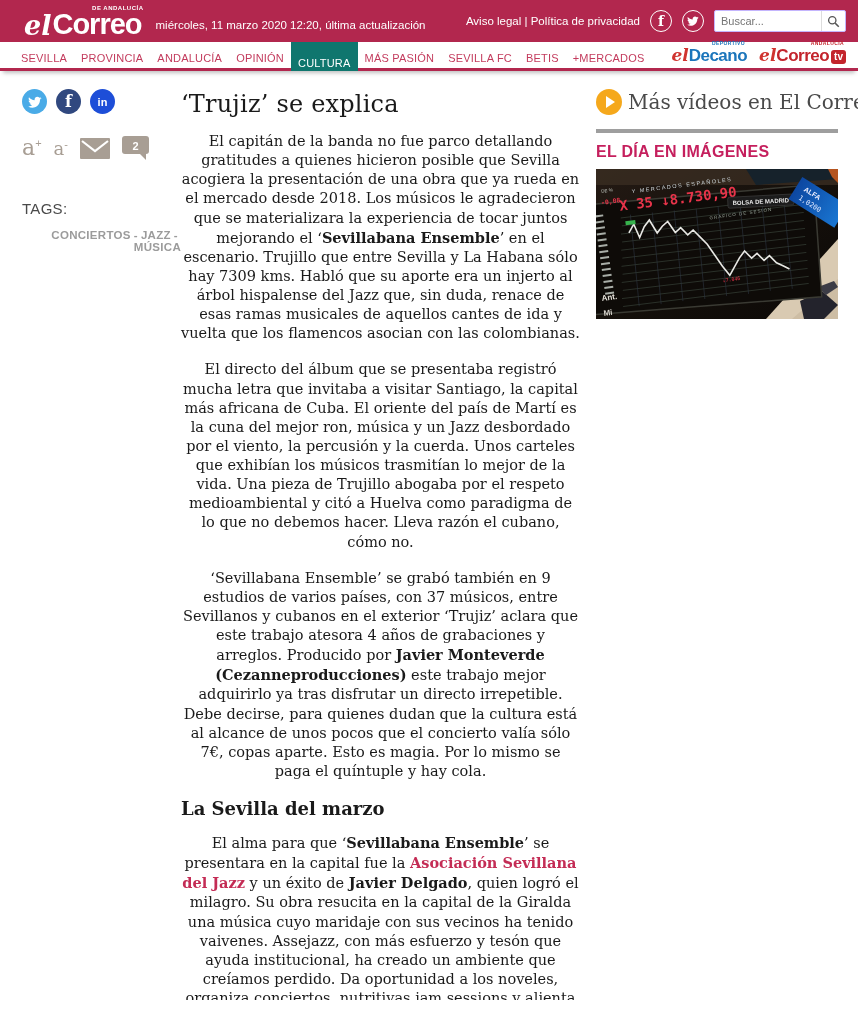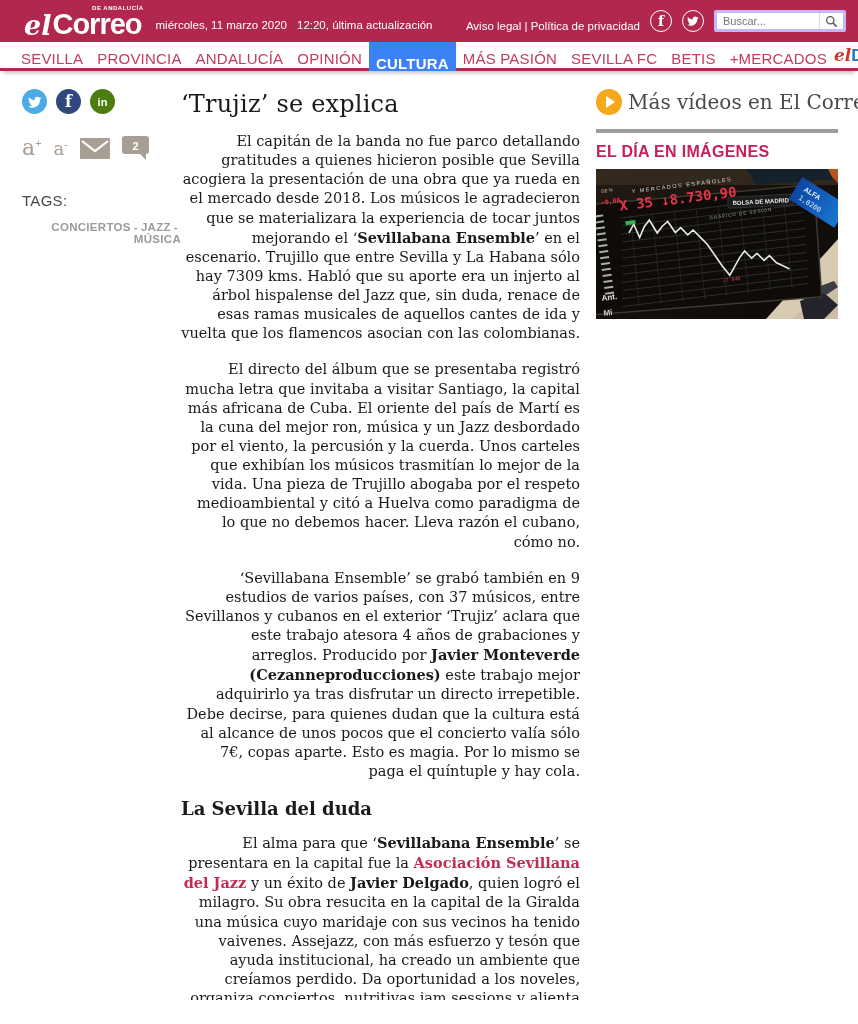--- a/index.html
+++ b/index.html
@@ -6,69 +6,69 @@
   html,body { background:#fff; }
   body { font-family:"Liberation Sans", sans-serif; }
   .page { width:858px; height:1000px; margin:0 auto; background:#fff; overflow:hidden; }
 
   
   .topbar { height:42px; background:#b2274e; display:flex; align-items:center; padding:0 12px 0 24px; position:relative; }
   .logo { color:#fff; display:flex; align-items:flex-end; line-height:1; position:relative; padding-top:6px; cursor:pointer; }
   .logo .el { font-family:"DejaVu Serif", serif; font-style:italic; font-size:27px; font-weight:bold; margin-right:1px; }
   .logo .main { font-size:29px; font-weight:bold; letter-spacing:-1px; }
   .logo .tagline { position:absolute; top:1px; right:-2px; font-size:6px; letter-spacing:.5px; font-weight:bold; }
-  .datetime { color:#fff; font-size:11.5px; margin-left:14px; margin-top:8px; display:flex; gap:10px; }
-  .top-right { margin-left:auto; display:flex; align-items:flex-end; gap:10px; }
+  .datetime { color:#fff; font-size:11.5px; margin-left:14px; margin-top:8px; display:flex; gap:3px; }
+  .top-right { margin-left:auto; display:flex; align-items:center; gap:10px; }
   .legal { color:#fff; font-size:11.5px; }
   .circle-ico { width:22px; height:22px; border:1.5px solid #fff; border-radius:50%; display:flex; align-items:center; justify-content:center; color:#fff; cursor:pointer; flex:0 0 auto; }
   .circle-ico.fb { font-family:"DejaVu Serif", serif; font-weight:bold; font-size:14px; }
-  .searchbox { background:#fff; border:3px solid #c4b5fd; height:22px; width:132px; display:flex; align-items:center; border-radius:2px; overflow:hidden; }
+  .searchbox { background:#fff; border:1px solid #c4b5fd; height:22px; width:132px; display:flex; align-items:center; border-radius:2px; overflow:hidden; }
   .searchbox input { border:none; outline:none; flex:1; font-size:11px; padding:0 6px; color:#333; min-width:0; }
   .searchbox .mag { width:24px; height:100%; display:flex; align-items:center; justify-content:center; border-left:1px solid #ddd; cursor:pointer; }
 
   
   .navbar { height:29px; background:#fff; display:flex; align-items:stretch; padding:0 12px 0 14px; border-bottom:3px solid #b2274e; box-shadow:0 5px 4px -3px rgba(0,0,0,.25); position:relative; }
   .nav-list { display:flex; list-style:none; align-items:stretch; }
   .nav-list li { display:flex; }
-  .nav-list a { display:flex; align-items:center; padding:16px 7px; font-size:15px; letter-spacing:.2px; color:#c33b5d; text-decoration:none; white-space:nowrap; }
-  .nav-list li.active a { background:#3b82f6; color:#fff; margin-bottom:-3px; padding-bottom:3px;font-weight:bold; }
+  .nav-list a { display:flex; align-items:center; padding:16px 7px; font-size:11px; letter-spacing:.2px; color:#c33b5d; text-decoration:none; white-space:nowrap; }
+  .nav-list li.active a { background:#0f766e; color:#fff; margin-bottom:-3px; padding-bottom:3px; }
   .nav-right { margin-left:auto; display:flex; align-items:center; gap:12px; }
   .brand { display:flex; align-items:flex-end; line-height:1; position:relative; cursor:pointer; text-decoration:none; }
   .brand .bel { font-family:"DejaVu Serif", serif; font-style:italic; font-weight:bold; font-size:17px; color:#d0332f; }
   .brand .tiny { position:absolute; top:-6px; right:2px; font-size:5px; letter-spacing:.4px; font-weight:bold; }
   .decano .bname { font-size:17px; font-weight:bold; color:#1b75bb; letter-spacing:-.5px; }
   .decano .tiny { color:#1b75bb; }
   .ctv .bname { font-size:17px; font-weight:bold; color:#c3242c; letter-spacing:-.5px; }
   .ctv .tiny { color:#c3242c; }
   .tvbadge { background:#c3242c; color:#fff; font-size:10px; font-weight:bold; border-radius:3px; padding:2px 3px; margin-left:2px; }
 
   
   .content { display:flex; padding:18px 22px 0 22px; }
   .rail { width:159px; flex:0 0 159px; }
   .share-row { display:flex; gap:9px; }
   .sc { width:25px; height:25px; border-radius:50%; display:flex; align-items:center; justify-content:center; color:#fff; cursor:pointer; }
   .sc.tw { background:#4aabe7; }
   .sc.fb { background:#30487f; font-family:"DejaVu Serif", serif; font-weight:bold; font-size:16px; }
-  .sc.li { background:#4d7c0f; font-weight:bold; font-size:11px; }
+  .sc.li { background:#1d4ed8; font-weight:bold; font-size:11px; }
   .tools-row { display:flex; align-items:center; gap:12px; margin-top:22px; color:#a89e94; }
   .fontbtn { font-family:"DejaVu Serif", serif; font-size:22px; line-height:1; cursor:pointer; }
   .fontbtn.small { font-size:18px; }
   .fontbtn sup { font-size:11px; font-family:"Liberation Sans", sans-serif; }
   .tools-row .iconbtn { cursor:pointer; display:flex; }
-  .tags-block { margin-top:32px; }
+  .tags-block { margin-top:40px; }
   .tags-label { font-size:15px; color:#4a4a4a; letter-spacing:.3px; }
   .tags-links { margin-top:12px; font-size:11.5px; font-weight:bold; color:#9b9b9b; letter-spacing:.3px;text-align:right; }
   .tags-links a { color:#9b9b9b; text-decoration:none; }
   .tags-links .sep { margin:0 3px; }
 
   
   .article { width:399px; flex:0 0 399px; font-family:"DejaVu Serif", serif; color:#1a1a1a; }
   .article h1 { font-size:24px; font-weight:normal; margin:1px 0 14px 0; letter-spacing:.2px; }
   .article h2 { font-size:18px; font-weight:bold; margin:10px 0 14px 0; }
-  .article p { font-size:14.5px; line-height:1.32; margin-bottom:17px; text-align:right; }
+  .article p { font-size:14.5px; line-height:1.32; margin-bottom:17px; text-align:center; }
   .article .bold { font-weight:bold; }
   .article .redlink { color:#c42c55; font-weight:bold; cursor:pointer; }
 
   
   .sidebar { width:242px; flex:0 0 242px; margin-left:16px; }
   .videos-banner { display:flex; align-items:center; justify-content:space-between; cursor:pointer; }
   .play { width:26px; height:26px; border-radius:50%; background:#f5a81c; display:flex; align-items:center; justify-content:center; flex:0 0 auto; }
   .play .tri { width:0; height:0; border-left:9px solid #fff; border-top:6px solid transparent; border-bottom:6px solid transparent; margin-left:3px; }
   .videos-banner .vb-text { font-family:"DejaVu Serif", serif; font-size:20px; color:#4a4a4a; padding:0 6px; white-space:nowrap; }
   .thick-hr { height:4px; background:#9e9e9e; border:none; margin:14px 0 10px 0; }
@@ -191,21 +191,21 @@
           <a>CONCIERTOS</a><span class="sep">-</span><a>JAZZ</a><span class="sep">-</span><a>MÚSICA</a>
         </div>
       </div>
     </aside>
 
     <article class="article">
       <h1>‘Trujiz’ se explica</h1>
       <p><span>El capitán de la banda no fue parco detallando gratitudes a quienes hicieron posible que Sevilla acogiera la presentación de una obra que ya rueda en el mercado desde 2018. Los músicos le agradecieron que se materializara la experiencia de tocar juntos mejorando el ‘</span><span class="bold">Sevillabana Ensemble</span><span>’ en el escenario. Trujillo que entre Sevilla y La Habana sólo hay 7309 kms. Habló que su aporte era un injerto al árbol hispalense del Jazz que, sin duda, renace de esas ramas musicales de aquellos cantes de ida y vuelta que los flamencos asocian con las colombianas.</span></p>
       <p><span>El directo del álbum que se presentaba registró mucha letra que invitaba a visitar Santiago, la capital más africana de Cuba. El oriente del país de Martí es la cuna del mejor ron, música y un Jazz desbordado por el viento, la percusión y la cuerda. Unos carteles que exhibían los músicos trasmitían lo mejor de la vida. Una pieza de Trujillo abogaba por el respeto medioambiental y citó a Huelva como paradigma de lo que no debemos hacer. Lleva razón el cubano, cómo no.</span></p>
       <p><span>‘Sevillabana Ensemble’ se grabó también en 9 estudios de varios países, con 37 músicos, entre Sevillanos y cubanos en el exterior ‘Trujiz’ aclara que este trabajo atesora 4 años de grabaciones y arreglos. Producido por </span><span class="bold">Javier Monteverde (Cezanneproducciones)</span><span> este trabajo mejor adquirirlo ya tras disfrutar un directo irrepetible. Debe decirse, para quienes dudan que la cultura está al alcance de unos pocos que el concierto valía sólo 7€, copas aparte. Esto es magia. Por lo mismo se paga el quíntuple y hay cola.</span></p>
-      <h2>La Sevilla del duda</h2>
+      <h2>La Sevilla del marzo</h2>
       <p><span>El alma para que ‘</span><span class="bold">Sevillabana Ensemble</span><span>’ se presentara en la capital fue la </span><span class="bold redlink">Asociación Sevillana del Jazz</span><span> y un éxito de </span><span class="bold">Javier Delgado</span><span>, quien logró el milagro. Su obra resucita en la capital de la Giralda una música cuyo maridaje con sus vecinos ha tenido vaivenes. Assejazz, con más esfuerzo y tesón que ayuda institucional, ha creado un ambiente que creíamos perdido. Da oportunidad a los noveles, organiza conciertos, nutritivas jam sessions y alienta una música que ya tiene programación estable en una Sevilla que nos parecía muy provinciana y que, sin embargo ‘crea escuela’ con Assejazz, un colectivo que trabaja también en crear </span></p>
 
     </article>
 
     <aside class="sidebar">
       <div class="videos-banner">
         <span class="play">
             <span class="tri"></span>
           </span>
         <span class="vb-text">Más vídeos en El Correo</span>

